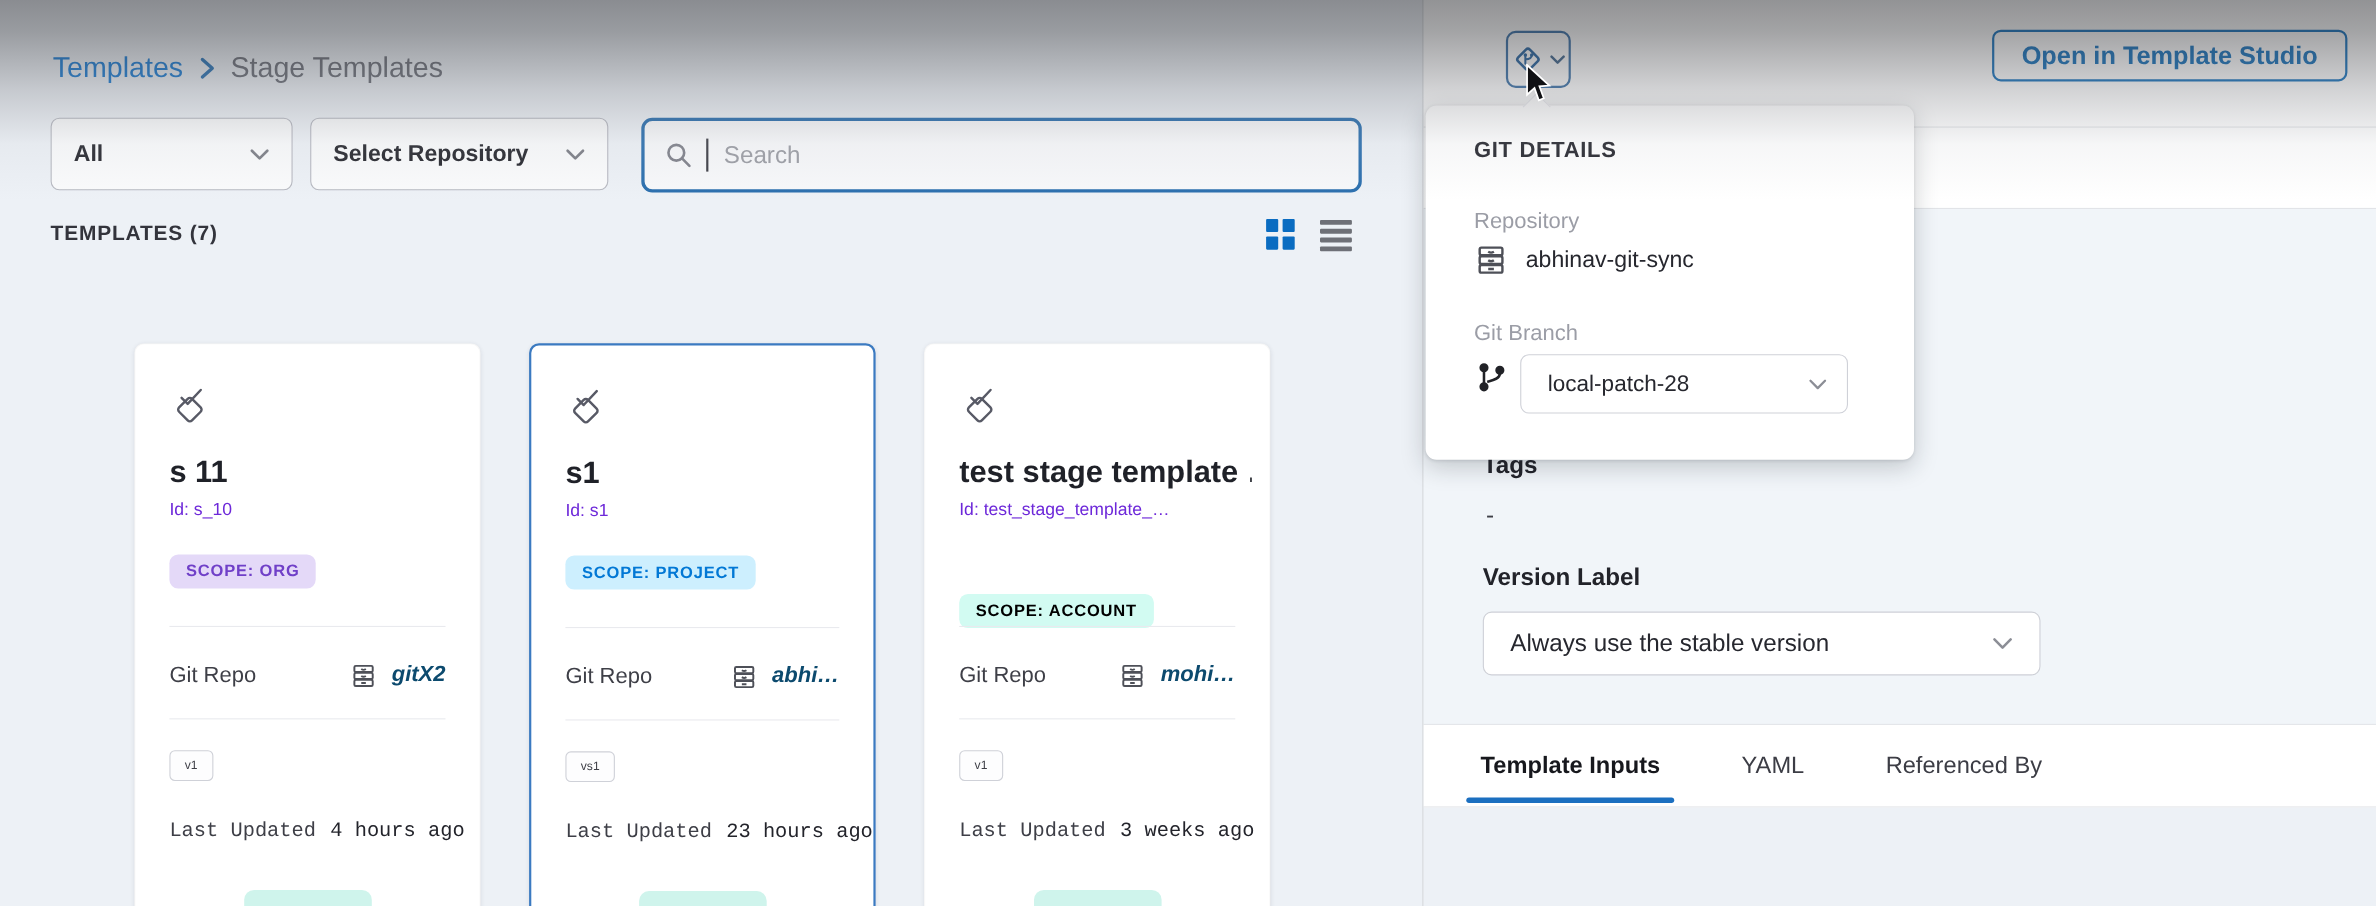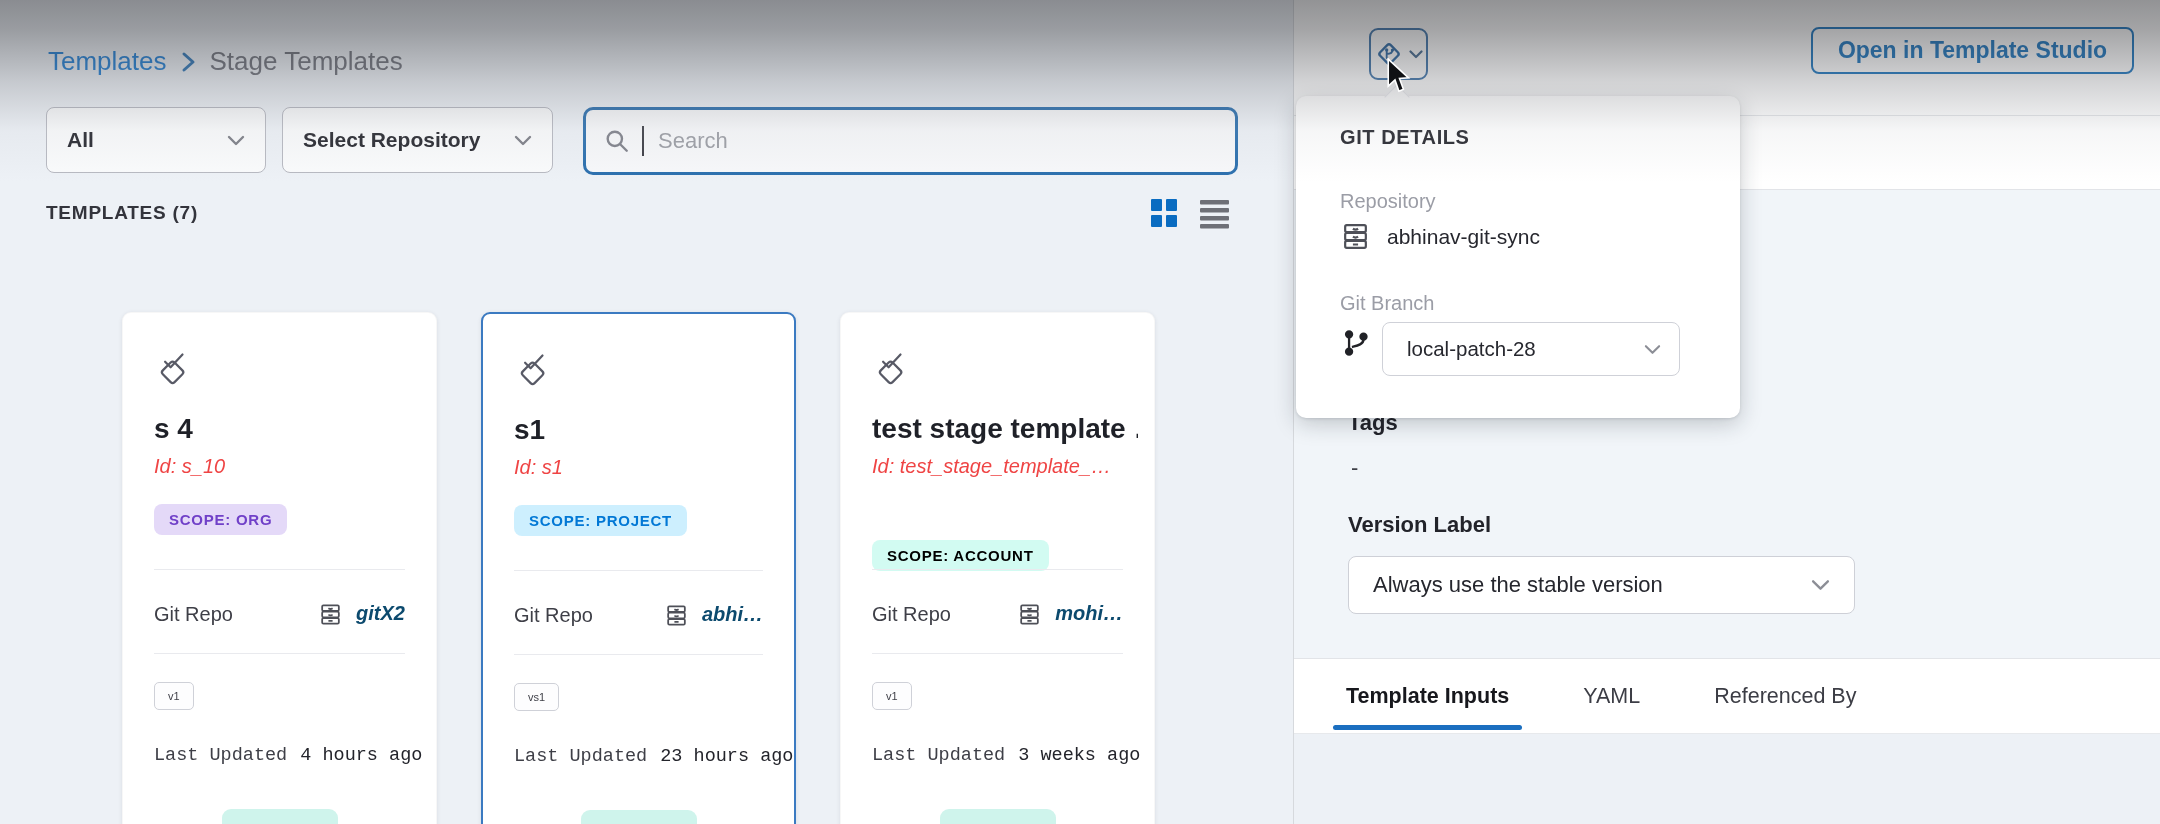--- a/index.html
+++ b/index.html
@@ -52,21 +52,21 @@
   .card {
     position:absolute; top:312px; width:315px; height:560px;
     background:#ffffff; border-radius:9px;
     box-shadow:0 1px 4px rgba(40,41,61,.10);
     border:1px solid rgba(40,41,61,.04);
     cursor:pointer;
   }
   .card.selected { border:2.5px solid #3b7ac1; }
   .card .tpl-icon { position:absolute; left:31px; top:36px; }
   .card .title { position:absolute; left:31px; top:100px; right:16px; font-size:28px; font-weight:700; color:#1f2128; white-space:nowrap; overflow:hidden; }
-  .card .tpl-id { position:absolute; left:31px; top:142px; right:16px; font-size:20px; color:#ef4444; white-space:nowrap; overflow:hidden;font-style:italic; }
+  .card .tpl-id { position:absolute; left:31px; top:142px; right:16px; font-size:16px; color:#6d28d9; white-space:nowrap; overflow:hidden; }
   .badge {
     position:absolute; left:31px; top:191px; display:inline-block;
     padding:7px 15px; border-radius:8px; font-size:15px; font-weight:700; letter-spacing:.05em;
   }
   .badge.org { background:#e4d9f8; color:#7040c8; }
   .badge.project { background:#cdeffe; color:#0278d5; }
   .badge.account { background:#d2fbf2; color:#000000;margin-top:36px; }
   .card .div1 { position:absolute; left:31px; right:31px; top:256px; height:1px; background:#e9eaee; }
   .card .git-row { position:absolute; left:31px; right:31px; top:289px; display:flex; align-items:center;gap:44px; }
   .card .git-label { font-size:20px; color:#3e3f47; }
@@ -187,21 +187,21 @@
       <rect x="2" y="19" width="29" height="4.4" rx="1" fill="#6e7077"></rect>
       <rect x="2" y="27" width="29" height="4.4" rx="1" fill="#6e7077"></rect>
     </svg>
 </div>
 
 <div class="card" style="left:122px;">
   <svg class="tpl-icon" width="38" height="38" viewBox="0 0 48 48">
       <rect x="13" y="19" width="21" height="21" rx="3.5" transform="rotate(-45 23.5 29.5)" fill="none" stroke="#585a66" stroke-width="2.8"></rect>
       <path d="M14 16 L21 23 L36 7" fill="none" stroke="#585a66" stroke-width="2.8" stroke-linecap="round" stroke-linejoin="round"></path>
     </svg>
-  <div class="title">s 4</div>
+  <div class="title">s 11</div>
   <div class="tpl-id">Id: s_10</div>
   <span class="badge org">SCOPE: ORG</span>
   <div class="div1"></div>
   <div class="git-row">
     <span class="git-label">Git Repo</span>
     <span class="git-val">
       <svg width="25" height="25" viewBox="0 0 24 24">
           <g fill="none" stroke="#4e5058" stroke-width="1.7">
             <rect x="4" y="3.2" width="16" height="5.4" rx="1.2"></rect>
             <rect x="4" y="9.3" width="16" height="5.4" rx="1.2"></rect>

